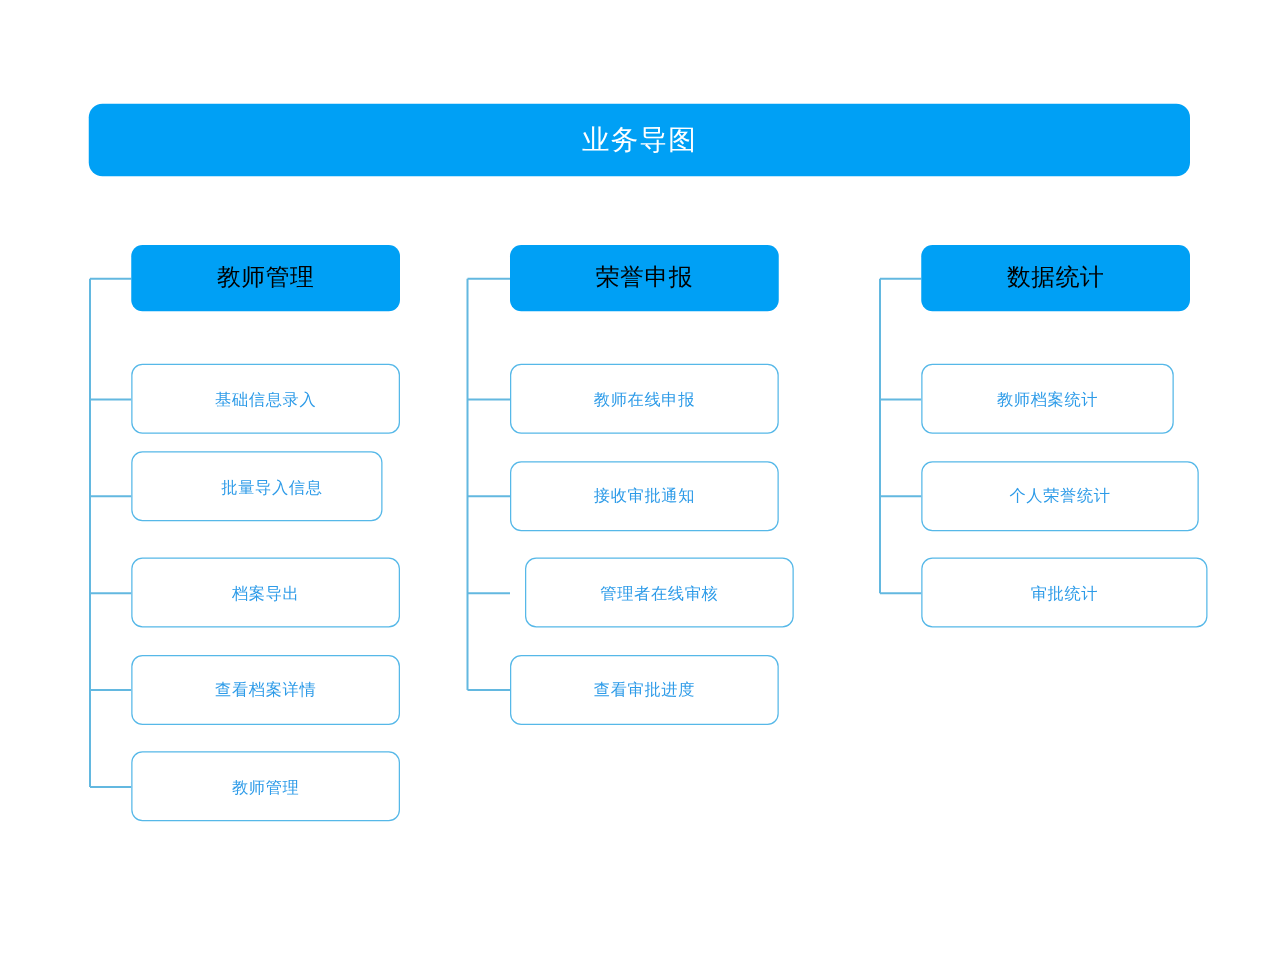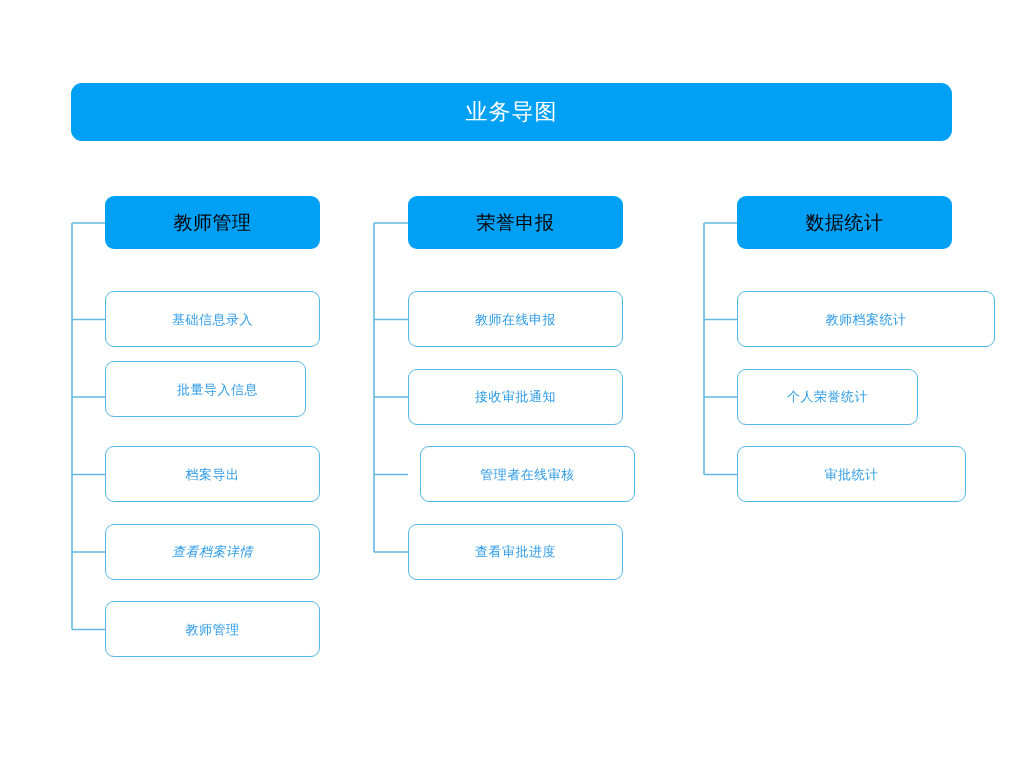--- a/index.html
+++ b/index.html
@@ -113,21 +113,21 @@
         </div>
         <div class="node node-leaf" style="left: 105px; top: 291px; width: 215px;">
           <span class="node-label">基础信息录入</span>
         </div>
         <div class="node node-leaf" style="left: 105px; top: 361px; width: 201px; padding-left: 24px;">
           <span class="node-label">批量导入信息</span>
         </div>
         <div class="node node-leaf" style="left: 105px; top: 446px; width: 215px;">
           <span class="node-label">档案导出</span>
         </div>
-        <div class="node node-leaf" style="left: 105px; top: 523.5px; width: 215px; font-style: italic;">
+        <div class="node node-leaf" style="left: 105px; top: 523.5px; width: 215px;">
           <span class="node-label">查看档案详情</span>
         </div>
         <div class="node node-leaf" style="left: 105px; top: 601px; width: 215px;">
           <span class="node-label">教师管理</span>
         </div>
       </div>
       <div class="column">
         <svg class="connectors" width="39" height="333" style="left: 373px; top: 220.5px;">
           <line x1="1" y1="2" x2="1" y2="331" stroke="#63B8E0" stroke-width="1.6"></line>
           <line x1="1" y1="2" x2="35" y2="2" stroke="#63B8E0" stroke-width="1.6"></line>
@@ -156,24 +156,24 @@
         <svg class="connectors" width="38" height="255.5" style="left: 703px; top: 220.5px;">
           <line x1="1" y1="2" x2="1" y2="253.5" stroke="#63B8E0" stroke-width="1.6"></line>
           <line x1="1" y1="2" x2="34" y2="2" stroke="#63B8E0" stroke-width="1.6"></line>
           <line x1="1" y1="98.5" x2="34" y2="98.5" stroke="#63B8E0" stroke-width="1.6"></line>
           <line x1="1" y1="176" x2="34" y2="176" stroke="#63B8E0" stroke-width="1.6"></line>
           <line x1="1" y1="253.5" x2="34" y2="253.5" stroke="#63B8E0" stroke-width="1.6"></line>
         </svg>
         <div class="node node-head" style="left: 737px; top: 196px; width: 215px;">
           <span class="node-label">数据统计</span>
         </div>
-        <div class="node node-leaf" style="left: 737px; top: 291px; width: 258px;">
+        <div class="node node-leaf" style="left: 737px; top: 291px; width: 202px;">
           <span class="node-label">教师档案统计</span>
         </div>
-        <div class="node node-leaf" style="left: 737px; top: 368.5px; width: 181px;">
+        <div class="node node-leaf" style="left: 737px; top: 368.5px; width: 222px;">
           <span class="node-label">个人荣誉统计</span>
         </div>
         <div class="node node-leaf" style="left: 737px; top: 446px; width: 229px;">
           <span class="node-label">审批统计</span>
         </div>
       </div>
     </div>
 
 </div>
 

